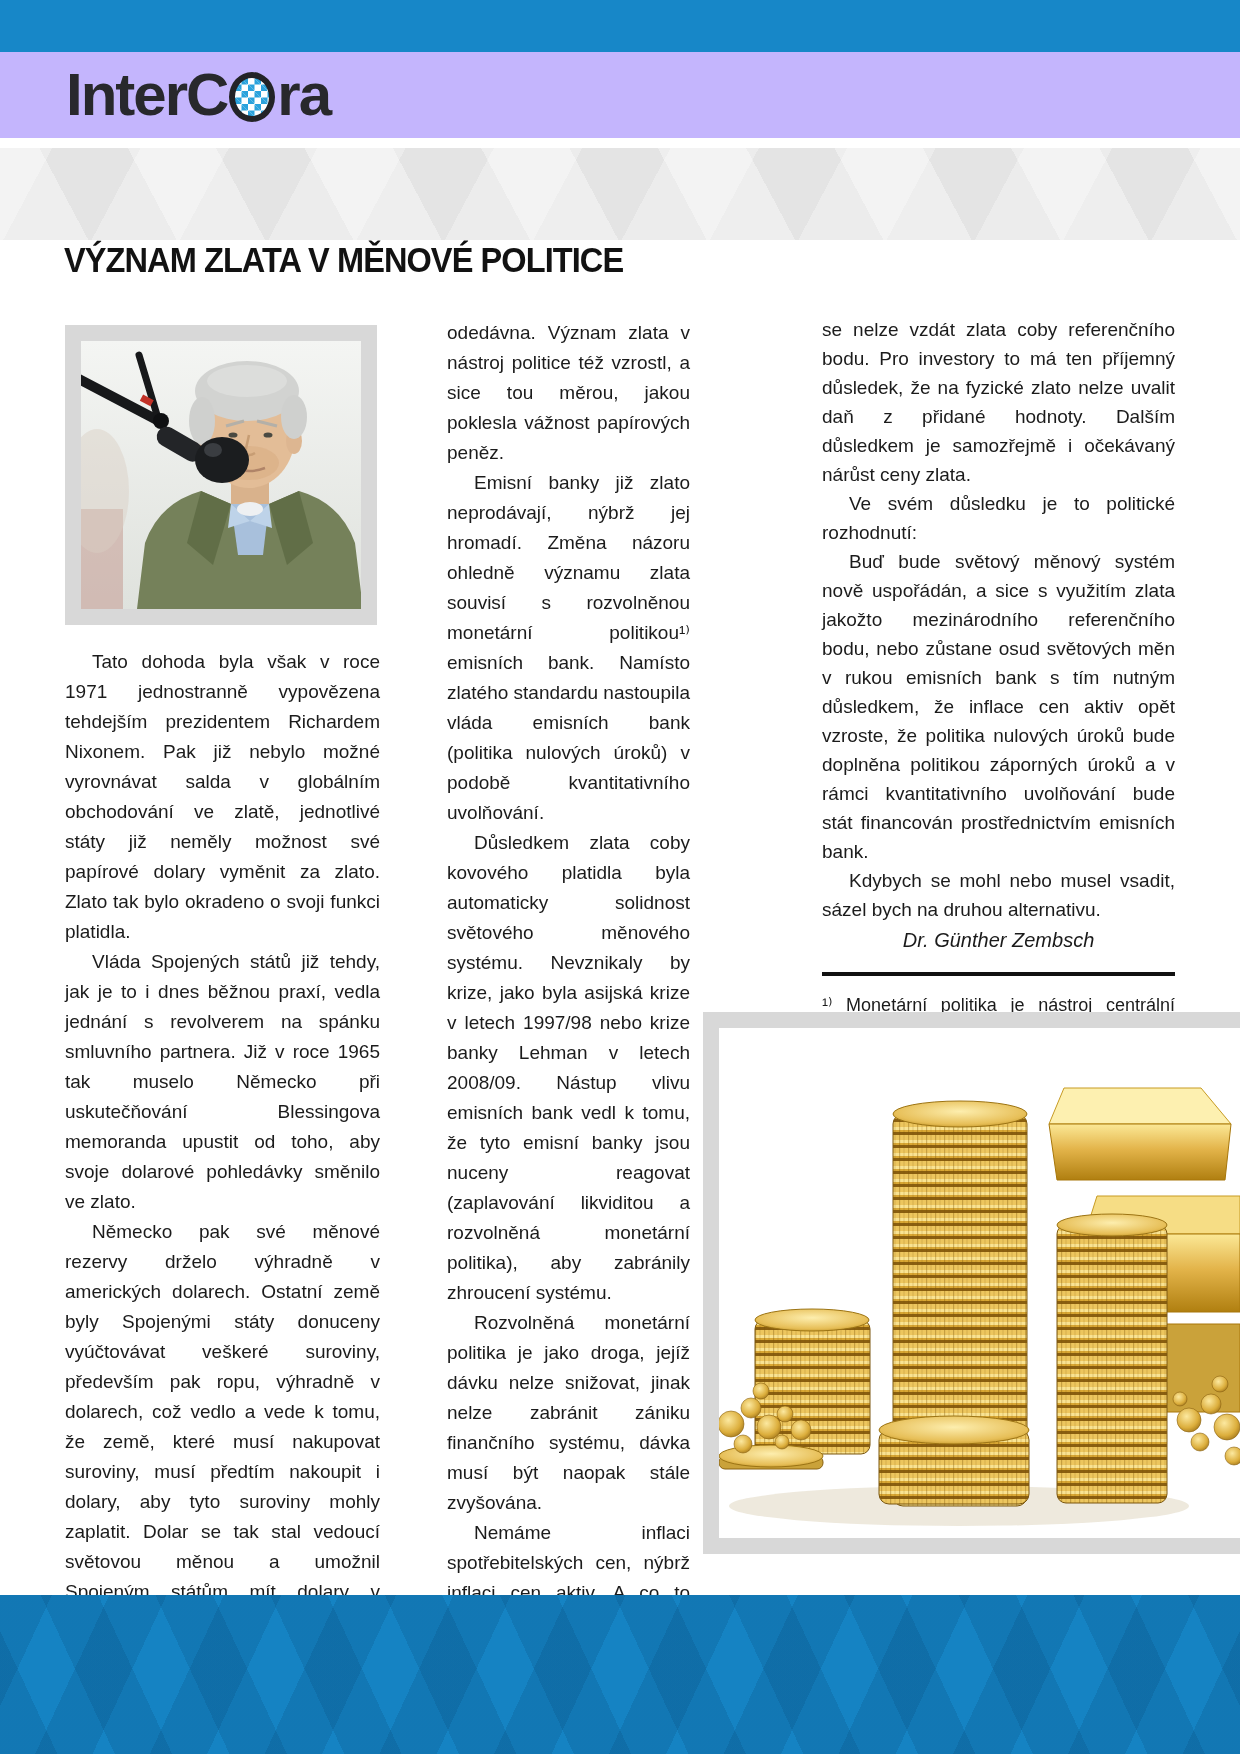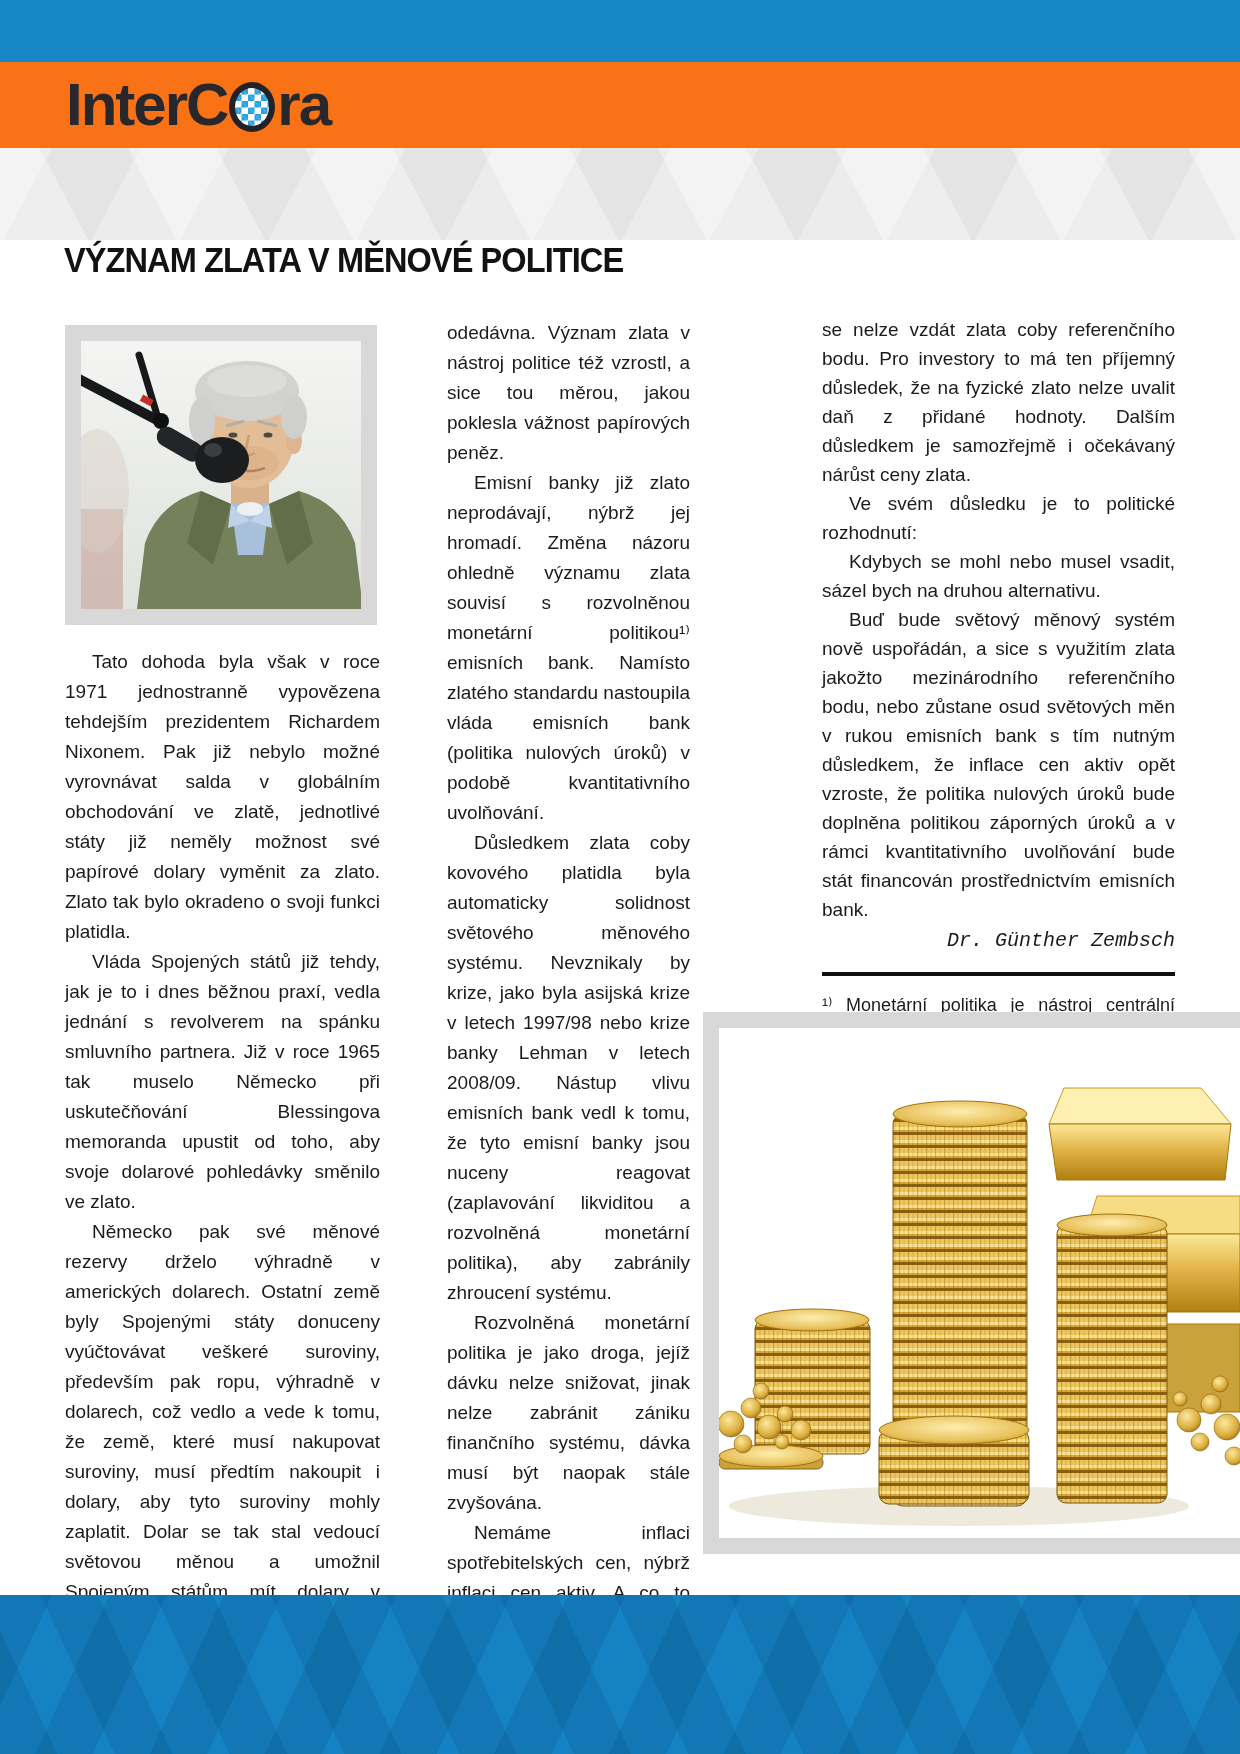--- a/index.html
+++ b/index.html
@@ -1,21 +1,21 @@
 <!DOCTYPE html>
 <html lang="cs"><head>
 <meta charset="utf-8">
 <style>
   html,body{margin:0;padding:0;background:#888;}
   .page{position:relative;width:1240px;height:1754px;background:#ffffff;overflow:hidden;
         font-family:"Liberation Sans","DejaVu Sans",sans-serif;color:#1b1b1b;}
 
   
   .top-bar{position:absolute;left:0;top:0;width:1240px;height:62px;background:#1787c8;}
-  .logo-band{position:absolute;left:0;top:62px;width:1240px;height:86px;background:#f97316;}
+  .logo-band{position:absolute;left:0;top:52px;width:1240px;height:86px;background:#c4b5fd;}
   .logo{position:absolute;left:66px;top:8px;font-size:60px;font-weight:700;letter-spacing:-2px;
         color:#28282c;white-space:nowrap;}
   .logo-ball{display:inline-block;width:34px;height:38px;border-radius:50%;
         border:6px solid #232327;margin:0 2px;transform:translateY(7px);
         background-color:#fff;
         background-image:
           linear-gradient(45deg,#2aa2dc 25%,transparent 25%,transparent 75%,#2aa2dc 75%),
           linear-gradient(45deg,#2aa2dc 25%,#ffffff 25%,#ffffff 75%,#2aa2dc 75%);
         background-size:13px 13px;background-position:0 0,6.5px 6.5px;}
   .gray-band{position:absolute;left:0;top:148px;width:1240px;height:92px;background-color:#e4e4e4;
@@ -30,21 +30,21 @@
 
   
   .col{position:absolute;font-size:19px;line-height:30px;text-align:justify;}
   .col p{margin:0;text-indent:27px;}
   .col p.noind{text-indent:0;}
   .col1{left:65px;top:325px;width:315px;}
   .col2{left:447px;top:318px;width:315px;}
   .col3{left:822px;top:315px;width:353px;line-height:29px;}
   .lead{font-weight:700;font-style:italic;text-indent:0 !important;margin-bottom:0;}
   .wrap-spacer{float:right;width:72px;height:860px;margin-top:694px;}
-  .signature{text-align:right;font-style:italic;font-family:Liberation Mono, monospace;
+  .signature{text-align:center;font-style:italic;font-family:Liberation Sans, sans-serif;
              font-size:20px;text-indent:0 !important;margin-top:2px !important;}
   .fn-rule{height:4px;background:#111;border:0;margin:17px 0 15px 0;}
   .footnote{font-size:18px;line-height:28px;text-indent:0 !important;}
 
   
   .photo-frame{position:relative;width:312px;height:300px;margin:0 0 22px 0;background:#d8d8d8;
                padding:16px;box-sizing:border-box;}
   .photo-frame svg{display:block;width:280px;height:268px;}
 
   
@@ -131,22 +131,22 @@
     <p>Emisní banky již zlato neprodávají, nýbrž jej hromadí. Změna názoru ohledně významu zlata souvisí s rozvolněnou monetární politikou¹⁾ emisních bank. Namísto zlatého standardu nastoupila vláda emisních bank (politika nulových úroků) v podobě kvantitativního uvolňování.</p>
     <p>Důsledkem zlata coby kovového platidla byla automaticky solidnost světového měnového systému. Nevznikaly by krize, jako byla asijská krize v letech 1997/98 nebo krize banky Lehman v letech 2008/09. Nástup vlivu emisních bank vedl k tomu, že tyto emisní banky jsou nuceny reagovat (zaplavování likviditou a rozvolněná monetární politika), aby zabránily zhroucení systému.</p>
     <p>Rozvolněná monetární politika je jako droga, jejíž dávku nelze snižovat, jinak nelze zabránit zániku finančního systému, dávka musí být naopak stále zvyšována.</p>
     <p>Nemáme inflaci spotřebitelských cen, nýbrž inflaci cen aktiv. A co to vlastně znamená? Ten kdo se snaží zachránit své úspory pro příští generace, dostává za stejnou částku stále méně zlata, akcií, nemovitostí atd.</p>
 
   </section>
 
   <section class="col col3">
     <p class="noind">se nelze vzdát zlata coby referenčního bodu. Pro investory to má ten příjemný důsledek, že na fyzické zlato nelze uvalit daň z přidané hodnoty. Dalším důsledkem je samozřejmě i očekávaný nárůst ceny zlata.</p>
     <p>Ve svém důsledku je to politické rozhodnutí:</p>
+    <p>Buď bude světový měnový systém nově uspořádán, a sice s využitím zlata jakožto mezinárodního referenčního bodu, nebo zůstane osud světových měn v rukou emisních bank s tím nutným důsledkem, že inflace cen aktiv opět vzroste, že politika nulových úroků bude doplněna politikou záporných úroků a v rámci kvantitativního uvolňování bude stát financován prostřednictvím emisních bank.</p>
     <p>Kdybych se mohl nebo musel vsadit, sázel bych na druhou alternativu.</p>
-    <p>Buď bude světový měnový systém nově uspořádán, a sice s využitím zlata jakožto mezinárodního referenčního bodu, nebo zůstane osud světových měn v rukou emisních bank s tím nutným důsledkem, že inflace cen aktiv opět vzroste, že politika nulových úroků bude doplněna politikou záporných úroků a v rámci kvantitativního uvolňování bude stát financován prostřednictvím emisních bank.</p>
     <p class="signature">Dr. Günther Zembsch</p>
     <hr class="fn-rule">
     <p class="footnote">¹⁾ Monetární politika je nástroj centrální banky a jejím základním cílem je hlídání a aktivní ovlivňování míry znehodnocení peněz – inflace.</p>
     <p class="footnote">²⁾ Milton Friedman - nositel Nobelovy ceny za ekonomii (žil v letech 1912-2006)</p>
   </section>
 
   <figure class="gold-frame">
     <svg viewBox="0 0 521 510">
       <defs>
         <linearGradient id="gbar" x1="0" y1="0" x2="0" y2="1">

